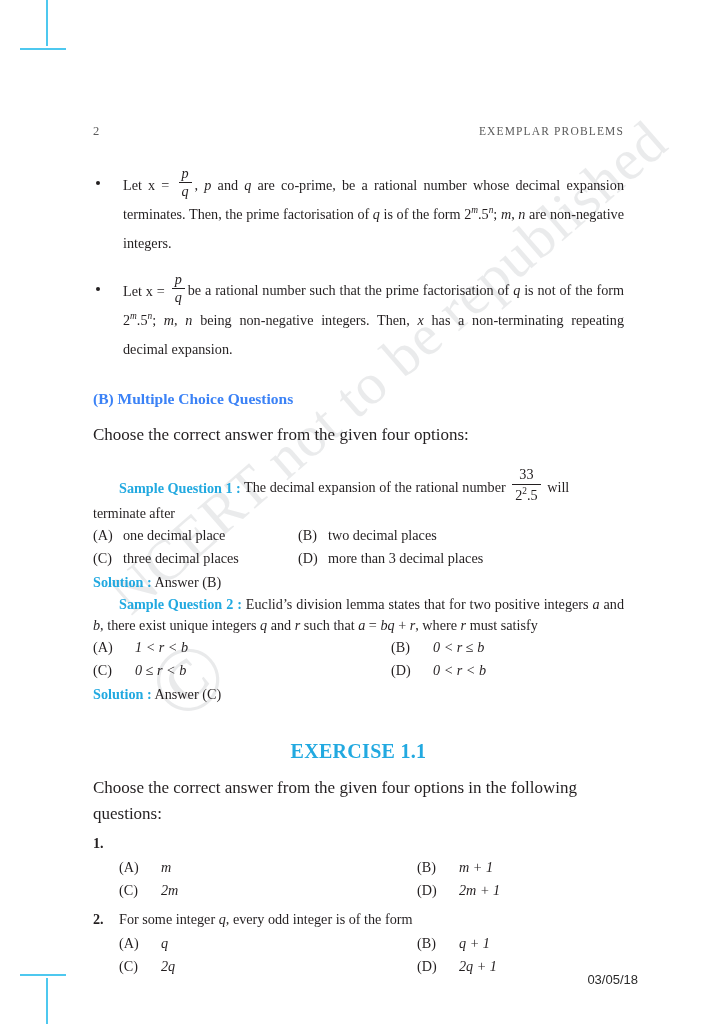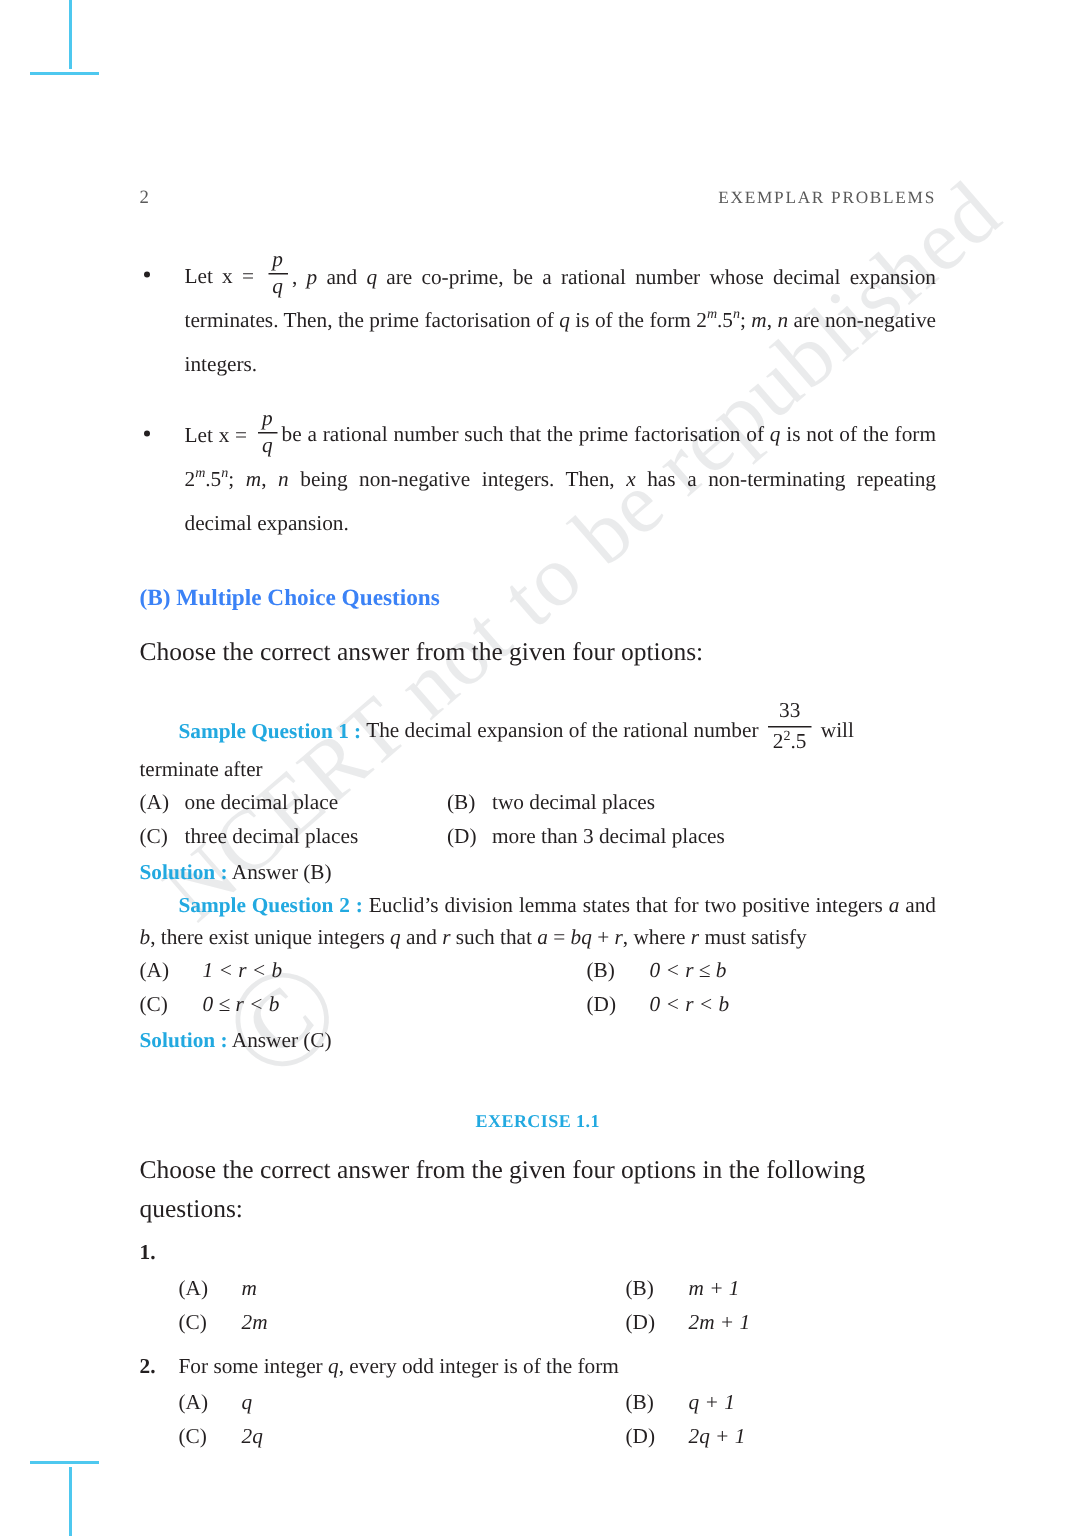--- a/index.html
+++ b/index.html
@@ -144,21 +144,21 @@
   
   .sec-head {
     color: #3b82f6;
     font-weight: bold;
     font-size: 15.5px;
     margin: 26px 0 14px 0;
   }
   .ex-head {
     color: #22a9e0;
     font-weight: bold;
-    font-size: 12px;
+    font-size: 20px;
     text-align: center;
     margin: 34px 0 12px 0;
     letter-spacing: 0.3px;
   }
   .lead-in {
     font-size: 17px;
     line-height: 1.5;
     margin-bottom: 6px;
   }
 
@@ -360,13 +360,14 @@
           <span class="opt-col">
               <span class="opt-tag">(D)</span>
               <span class="opt-txt it">2q + 1</span>
             </span>
         </div>
       </div>
     </div>
 
   </div>
 
+  <div class="footer-date">03/05/18</div>
 </div>
 
 </body></html>

